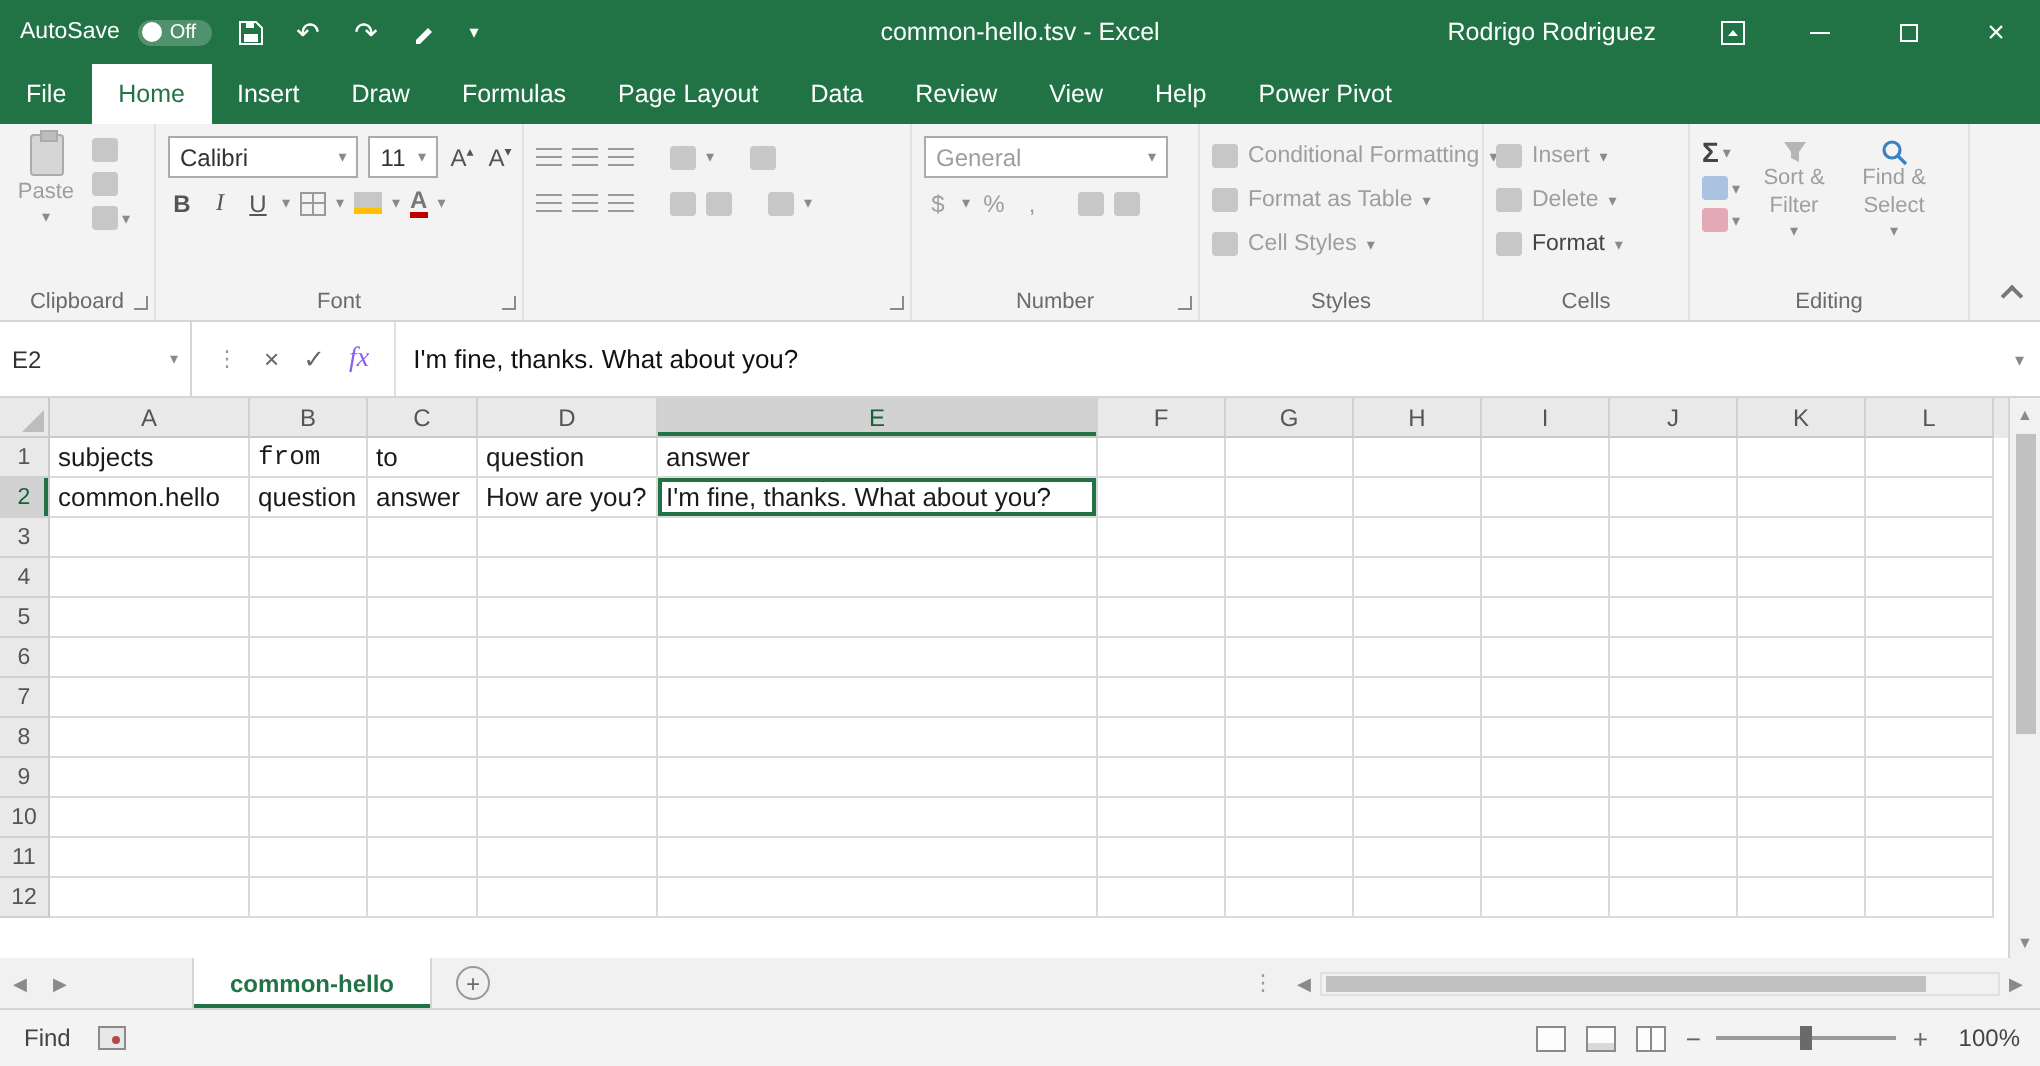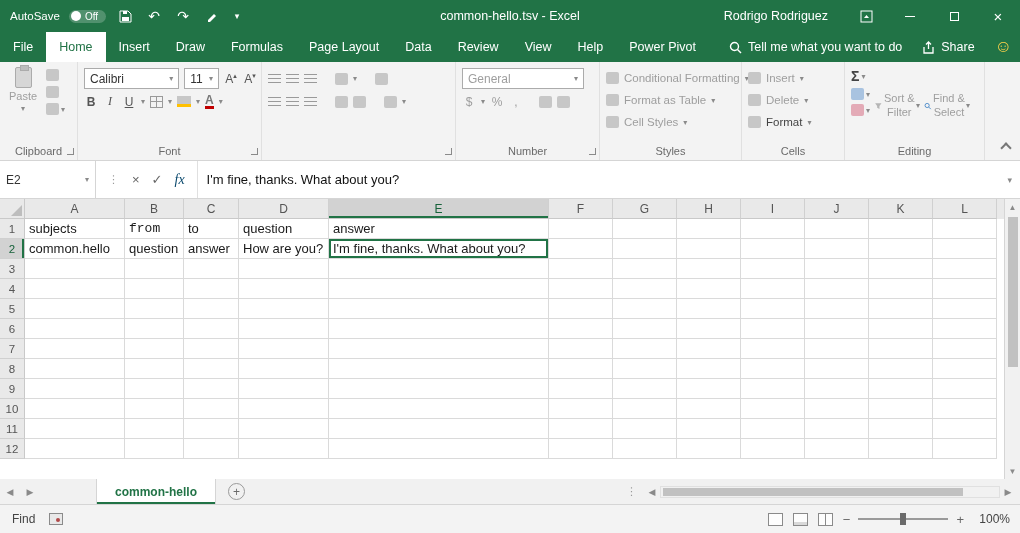--- a/index.html
+++ b/index.html
@@ -45,29 +45,29 @@
 .glyphbtn{font-size:12px;color:#555;cursor:pointer;min-width:14px;text-align:center}
 .bars{width:13px;height:9px;background:repeating-linear-gradient(to bottom,#9a9a9a 0 1px,transparent 1px 4px);cursor:pointer;flex:0 0 auto}
 .i-grid{width:13px;height:12px;border:1px solid #9a9a9a;background:linear-gradient(#9a9a9a,#9a9a9a) center/100% 1px no-repeat,linear-gradient(#9a9a9a,#9a9a9a) center/1px 100% no-repeat;cursor:pointer;flex:0 0 auto}
 .fontcolor{font-weight:bold;font-size:12px;color:#777;border-bottom:3px solid #c00000;line-height:11px;cursor:pointer}
 .fillbar{width:14px;height:11px;background:#c7c7c7;border-bottom:3px solid #ffc000;cursor:pointer}
 .paste{display:flex;flex-direction:column;align-items:center;width:34px;gap:2px;cursor:pointer}
 .paste-icon{width:17px;height:21px;background:#d6d6d6;border:1px solid #ababab;border-radius:2px;position:relative}
 .paste-icon:before{content:"";position:absolute;left:4px;top:-3px;width:7px;height:4px;background:#bdbdbd;border:1px solid #ababab}
 .gray{color:#9e9e9e}
 .stylerow{display:flex;align-items:center;gap:5px;height:22px;font-size:11.5px;color:#9e9e9e;cursor:pointer;white-space:nowrap}
-.bigbtn{display:flex;align-items:center;font-size:11px;color:#9e9e9e;width:46px;text-align:center;line-height:1.25;cursor:pointer;padding-top:2px}
+.bigbtn{display:flex;flex-direction:column;align-items:center;font-size:11px;color:#9e9e9e;width:46px;text-align:center;line-height:1.25;cursor:pointer;padding-top:2px}
 .collapse-chevron{position:absolute;right:10px;bottom:8px;width:8px;height:8px;border-left:2px solid #777;border-top:2px solid #777;transform:rotate(45deg);cursor:pointer}
 
 .formulabar{height:38px;background:#fff;border-bottom:1px solid #d5d5d5;display:flex;align-items:center}
 .namebox{width:96px;height:100%;border-right:1px solid #d5d5d5;display:flex;align-items:center;padding:0 6px;font-size:12px;color:#333;cursor:pointer}
 .namebox .dd{margin-left:auto}
 .fb-icons{display:flex;align-items:center;gap:12px;padding:0 12px;border-right:1px solid #e0e0e0;height:100%}
 .fb-btn{font-size:13px;color:#666;cursor:pointer}
-.fb-fx{font-style:italic;font-family:"Liberation Serif",serif;font-size:14px;color:#0c4a6e;cursor:pointer}
+.fb-fx{font-style:italic;font-family:"Liberation Serif",serif;font-size:14px;color:#8b5cf6;cursor:pointer}
 .fb-text{flex:1;padding-left:9px;font-size:13px;color:#111;white-space:nowrap;overflow:hidden}
 .fb-expand{padding:0 8px;font-size:9px;color:#8a8a8a;cursor:pointer}
 
 .grid-area{height:280px;display:flex;background:#fff}
 .grid-main{flex:1;overflow:hidden}
 .colhdrs{display:flex;height:20px;background:#e9e9e9}
 .corner{width:25px;flex:0 0 25px;position:relative;border-right:1px solid #c9c9c9;border-bottom:1px solid #c9c9c9;background:#e9e9e9;cursor:pointer}
 .corner:after{content:"";position:absolute;right:2px;bottom:2px;border-left:11px solid transparent;border-bottom:11px solid #bdbdbd}
 .colhdr{border-right:1px solid #d0d0d0;border-bottom:1px solid #c9c9c9;display:flex;align-items:center;justify-content:center;font-size:12px;color:#555;cursor:pointer;flex:0 0 auto}
 .colhdr.hl{background:#d2d2d2;color:#17623b;box-shadow:inset 0 -2px 0 #217346}
@@ -159,37 +159,20 @@
       <span class="tab">Insert</span>
       <span class="tab">Draw</span>
       <span class="tab">Formulas</span>
       <span class="tab">Page Layout</span>
       <span class="tab">Data</span>
       <span class="tab">Review</span>
       <span class="tab">View</span>
       <span class="tab">Help</span>
       <span class="tab">Power Pivot</span>
     </div>
-  <div class="tabrow-right">
-    <span class="tellme">
-      <svg width="13" height="13" viewBox="0 0 13 13">
-          <circle cx="5.5" cy="5.5" r="4" fill="none" stroke="#fff" stroke-width="1.4"></circle>
-          <path d="M8.5 8.5L12 12" stroke="#fff" stroke-width="1.4"></path>
-        </svg>
-      <span>Tell me what you want to do</span>
-    </span>
-    <span class="share">
-      <svg width="13" height="13" viewBox="0 0 13 13">
-          <path d="M2 6v6h9V6" fill="none" stroke="#fff" stroke-width="1.3"></path>
-          <path d="M6.5 8V1.5M4 3.5L6.5 1 9 3.5" fill="none" stroke="#fff" stroke-width="1.3"></path>
-        </svg>
-      <span>Share</span>
-    </span>
-    <span class="smiley">☺</span>
-  </div>
 </div>
 
 <div class="ribbon">
 
   <div class="rgroup" style="width:78px">
     <div class="rg-content" style="display:flex;gap:6px">
       <span class="paste">
         <span class="paste-icon"></span>
         <span class="gray" style="font-size:11px">Paste</span>
         <span class="dd">▾</span>

